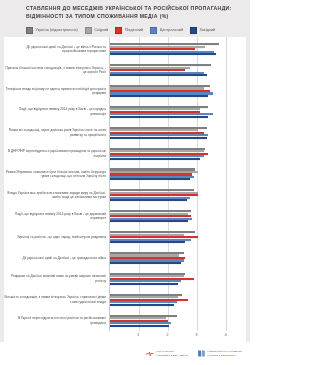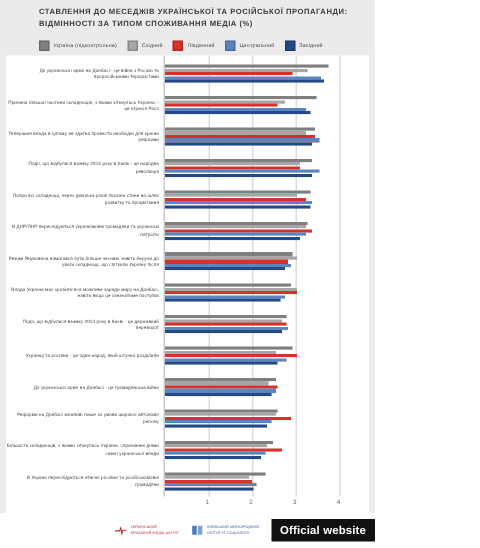--- a/index.html
+++ b/index.html
@@ -354,16 +354,15 @@
         <svg class="logo-mark" viewBox="0 0 24 24">
           <rect x="3" y="4" width="8" height="16" fill="#4a7ebb"></rect>
           <rect x="13" y="4" width="8" height="16" fill="#7ba3d4"></rect>
         </svg>
         <div>
           <div class="logo-text blue">КИЇВСЬКИЙ МІЖНАРОДНИЙ</div>
           <div class="logo-text blue">ІНСТИТУТ СОЦІОЛОГІЇ</div>
         </div>
       </div>
     </div>
-    <div class="official">Official website</div>
   </div>
 
 </div>
 
 </body></html>

